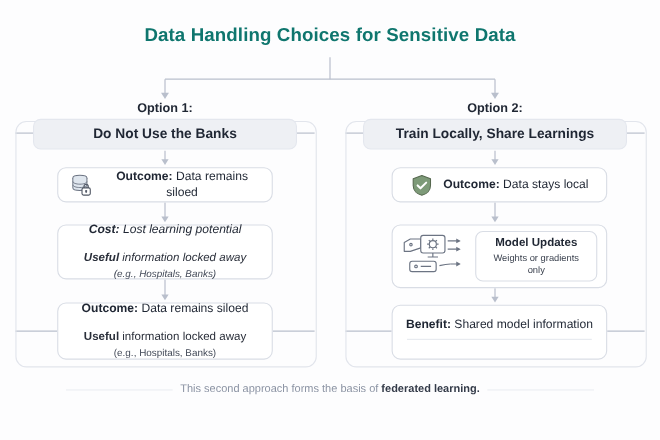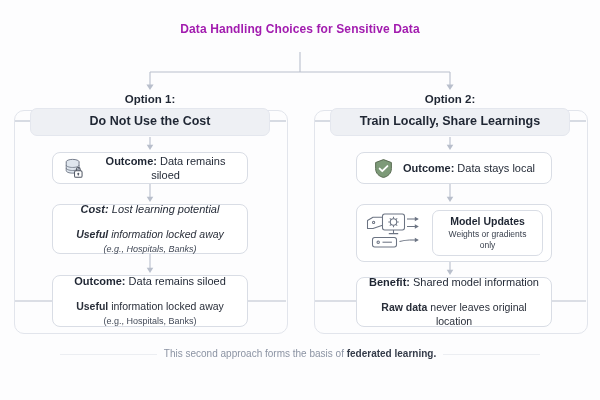--- a/index.html
+++ b/index.html
@@ -21,24 +21,24 @@
     inset: 0;
   }
 
   
   .title {
     position: absolute;
     left: 0;
     top: 22px;
     width: 600px;
     text-align: center;
-    font-size: 12px;
+    font-size: 17px;
     font-weight: bold;
     letter-spacing: 0.1px;
-    color: #a21caf;
+    color: #0f766e;
   }
 
   
   .wire-layer {
     position: absolute;
     left: 0;
     top: 0;
     width: 600px;
     height: 400px;
     pointer-events: none;
@@ -258,21 +258,21 @@
       <path d="M450 202 l -3.3 -5.2 h 6.6 Z"></path>
       <path d="M450 275 l -3.3 -5.2 h 6.6 Z"></path>
     </g>
   </svg>
 
   <div class="option-frame frame-left"></div>
   <div class="option-frame frame-right"></div>
 
   <div class="opt-head left">
     <div class="opt-kicker">Option 1:</div>
-    <div class="opt-pill">Do Not Use the Cost</div>
+    <div class="opt-pill">Do Not Use the Banks</div>
   </div>
 
   <div class="opt-head right">
     <div class="opt-kicker">Option 2:</div>
     <div class="opt-pill">Train Locally, Share Learnings</div>
   </div>
 
   <div class="card" id="card-l1">
     <div class="card-row">
       <svg class="icon" width="22" height="22" viewBox="0 0 24 24">
@@ -371,23 +371,20 @@
       </div>
     </div>
   </div>
 
   <div class="card" id="card-r3">
     <div class="card-stack">
       <div class="card-head">
         <b>Benefit:</b><span> Shared model information</span>
       </div>
       <div class="card-divider"></div>
-      <div class="card-sub">
-        <b>Raw data</b><span> never leaves original location</span>
-      </div>
     </div>
   </div>
 
   <div class="footer-rule"></div>
   <div class="footer-text">
     <span class="pad">
       <span>This second approach forms the basis of </span><span class="fed">federated learning.</span>
     </span>
   </div>
 

